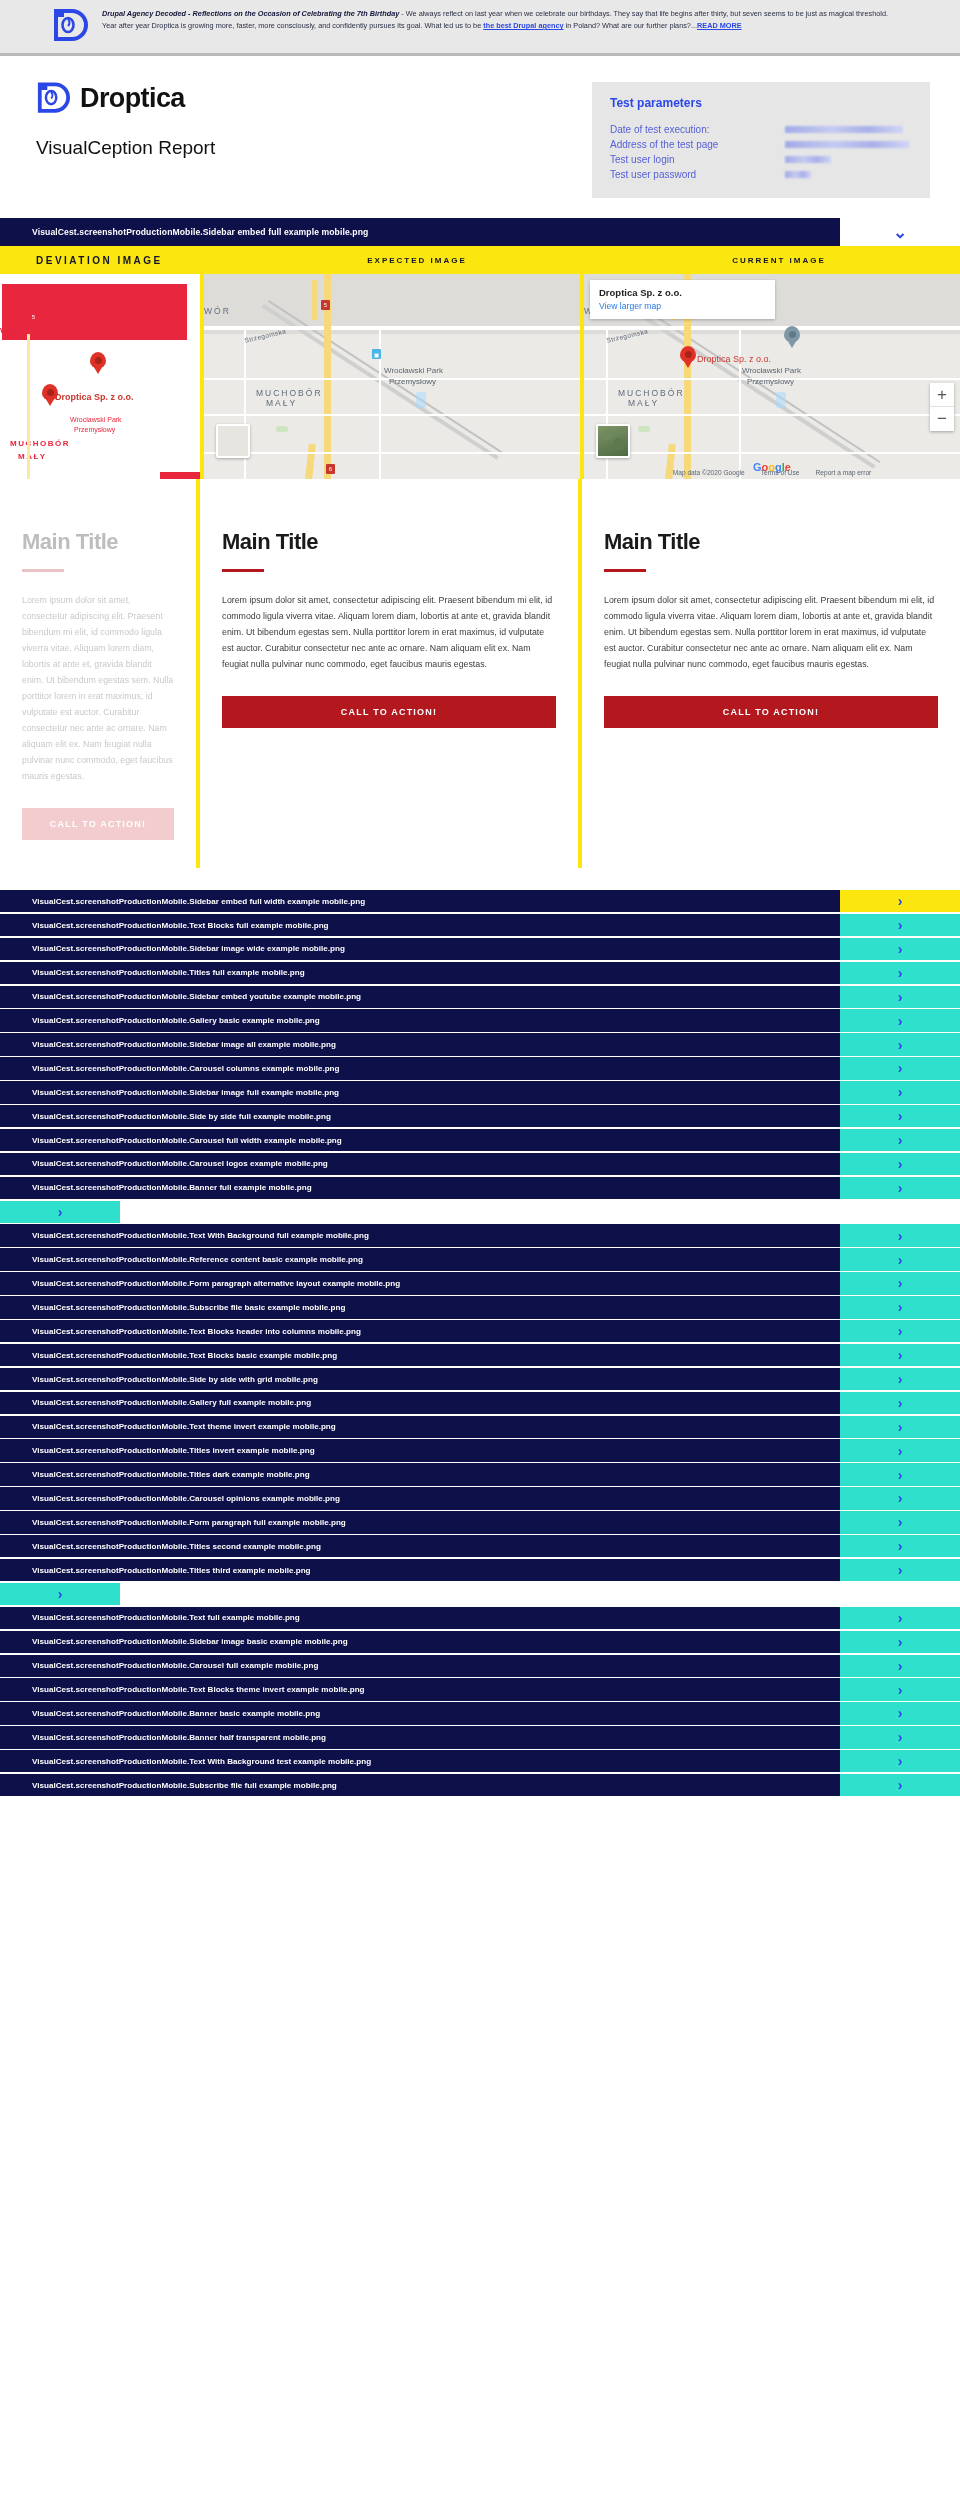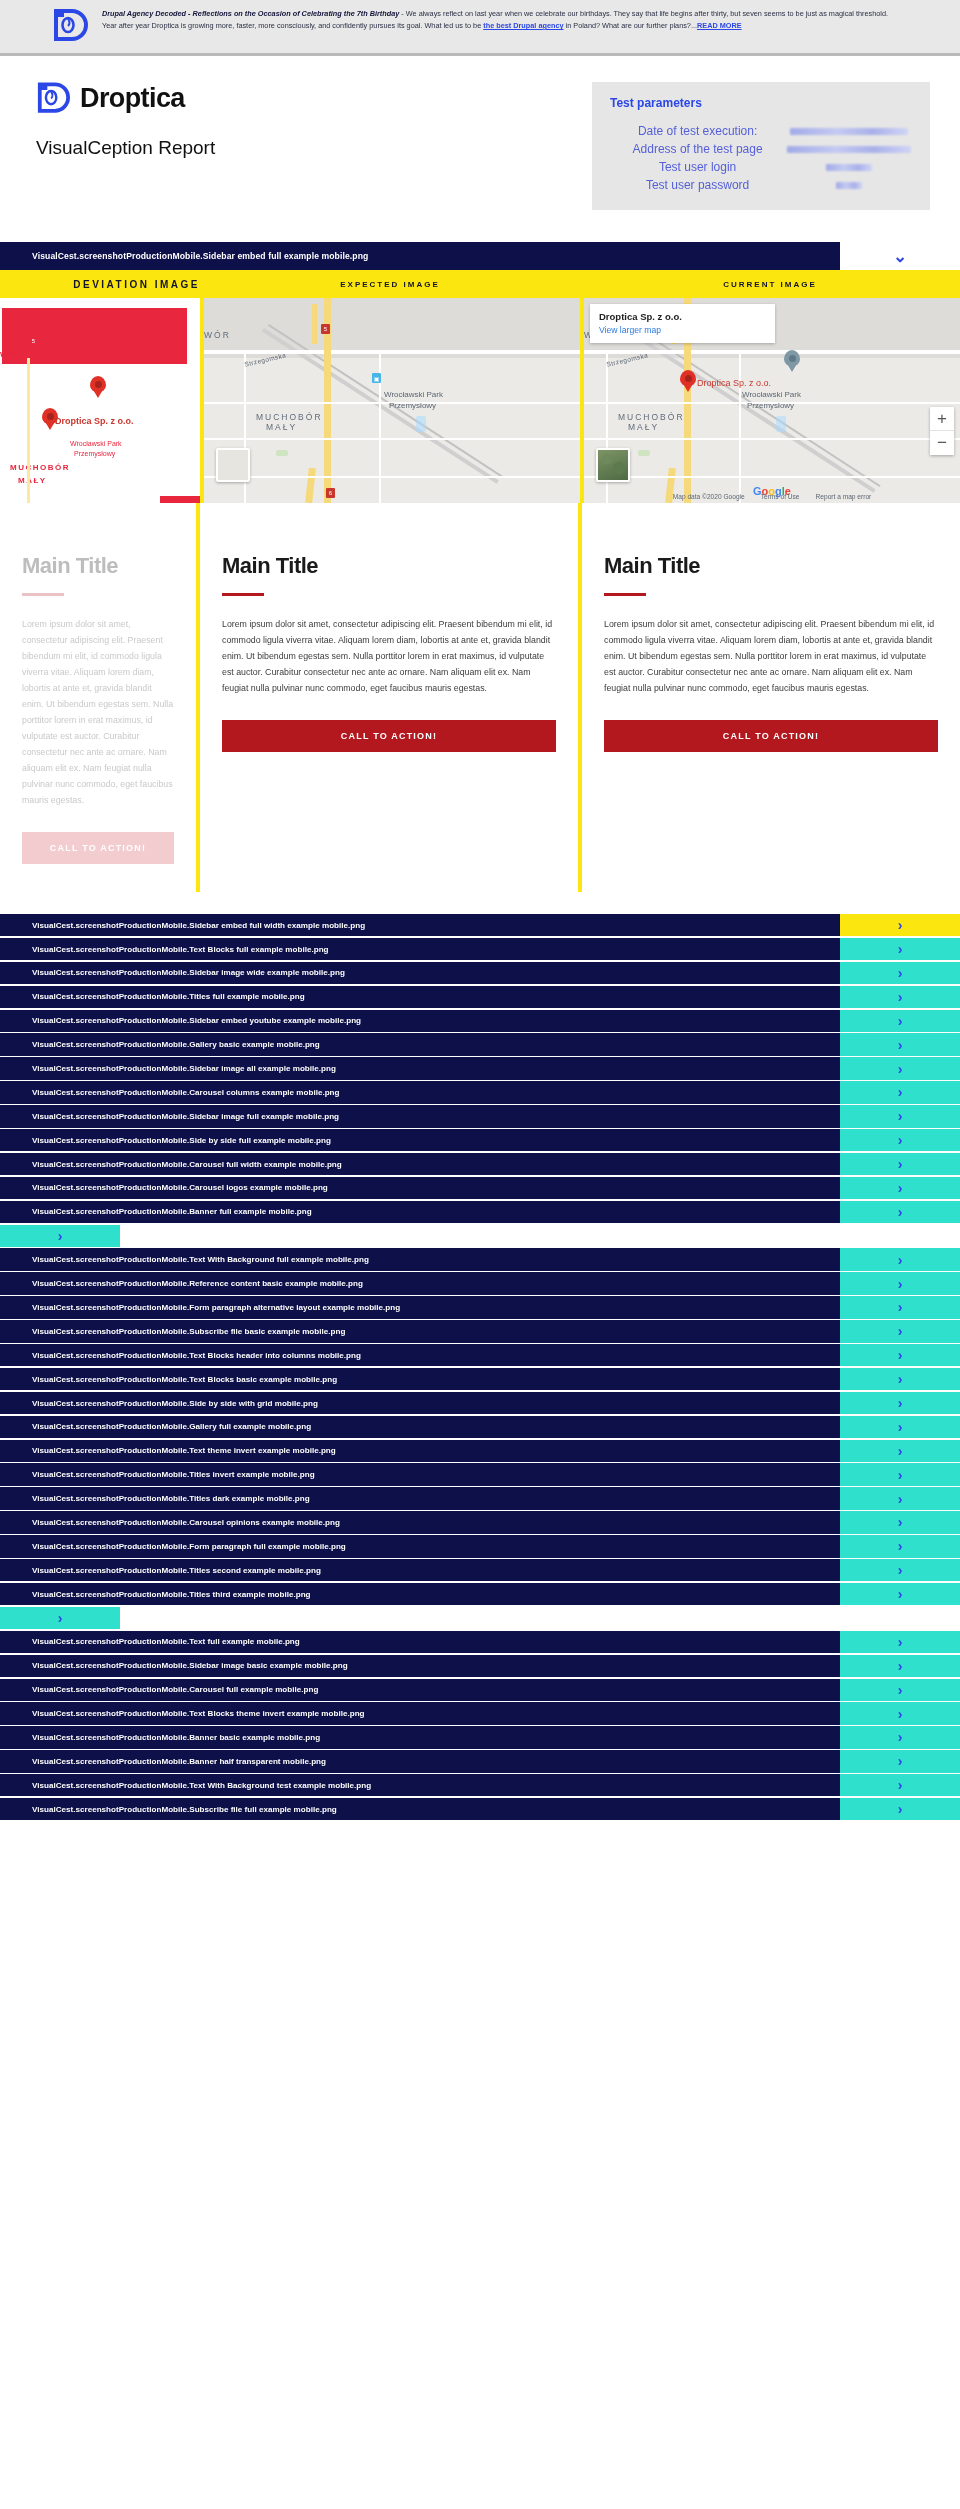--- a/index.html
+++ b/index.html
@@ -29,36 +29,36 @@
     max-width:800px;
   }
   .promo-text b{ font-weight:bold; color:#13143a;font-style:italic; }
   .promo-link{ color:#2b47e6; text-decoration:underline; font-weight:bold; }
   .promo-more{ color:#2b47e6; text-decoration:underline; font-weight:bold; }
 
   
   .report-head{
     display:flex;
     justify-content:space-between;
-    padding:26px 30px 32px 30px;
+    padding:26px 30px 20px 30px;
     align-items:flex-start;
   }
   .brand-block{ padding-left:6px; }
   .brand-row{ display:flex; align-items:center; gap:10px; }
   .brand-name{ font-size:27px; font-weight:bold; letter-spacing:-.6px; color:#111; }
   .report-title{ font-size:19px; margin-top:22px; color:#111; font-weight:400; }
 
   .params{
     background:#e6e6e6;
     width:338px;
     padding:14px 18px 16px 18px;
   }
   .params-title{ color:#2b47e6; font-weight:bold; font-size:12px; margin-bottom:12px; }
   .params-table{ width:100%; border-collapse:collapse; }
-  .params-table td{ padding:2px 0; font-size:12px; color:#5560d8; vertical-align:middle;text-align:center; }
+  .params-table td{ padding:2px 0; font-size:10px; color:#5560d8; vertical-align:middle; }
   .params-table td.lbl{ width:58%; }
   .blurv{
     display:inline-block; height:7px; border-radius:1px;
     background:linear-gradient(90deg,#9fa8e8,#c3c9f2 40%,#a6aeea 70%,#cfd4f6);
     filter:blur(1.2px);
     opacity:.95;
   }
 
   
   .test-row{
@@ -74,21 +74,21 @@
   }
   .chev-glyph{ color:#2b47e6; font-size:17px; font-weight:bold; line-height:1; }
 
   
   .cols-head{
     background:#fbe70f; display:flex; height:28px; align-items:center;
   }
   .cols-head div{
     font-size:8px; color:#14142c; font-weight:bold; letter-spacing:2px;
   }
-  .ch1{ width:200px; text-align:right; font-size:10px !important; letter-spacing:2.5px !important;}
+  .ch1{ width:200px; text-align:left; font-size:10px !important; letter-spacing:2.5px !important;margin-left:36px;}
   .ch2{ flex:1; text-align:center; }
   .ch3{ flex:1; text-align:center; }
 
   .compare{
     display:flex; background:#fbe70f; height:205px;
   }
   .pane{ position:relative; overflow:hidden; }
   .pane-dev{ width:200px; background:#fff; }
   .pane-exp{ flex:1; background:#e9e9e7; border-left:4px solid #fbe70f; border-right:4px solid #fbe70f;}
   .pane-cur{ flex:1; background:#e9e9e7; }

